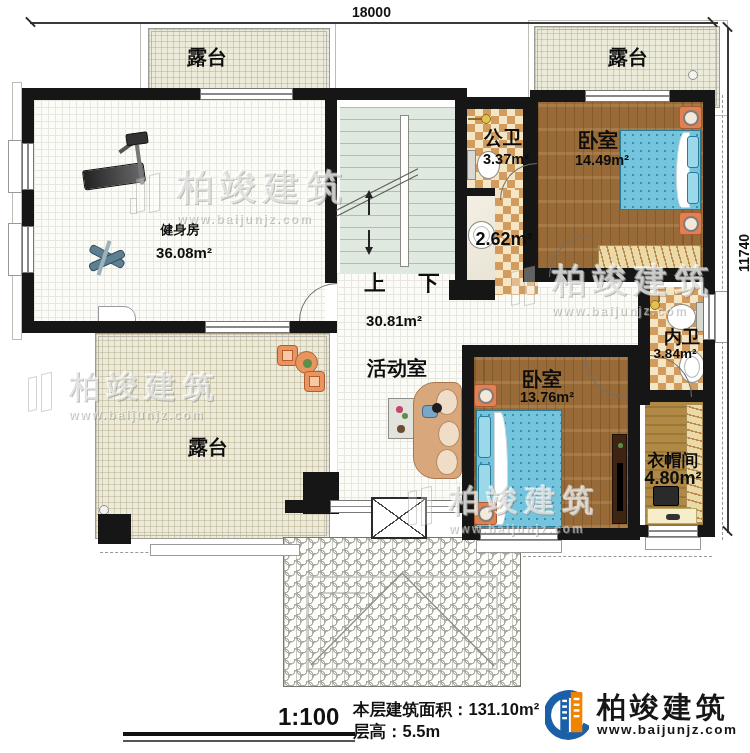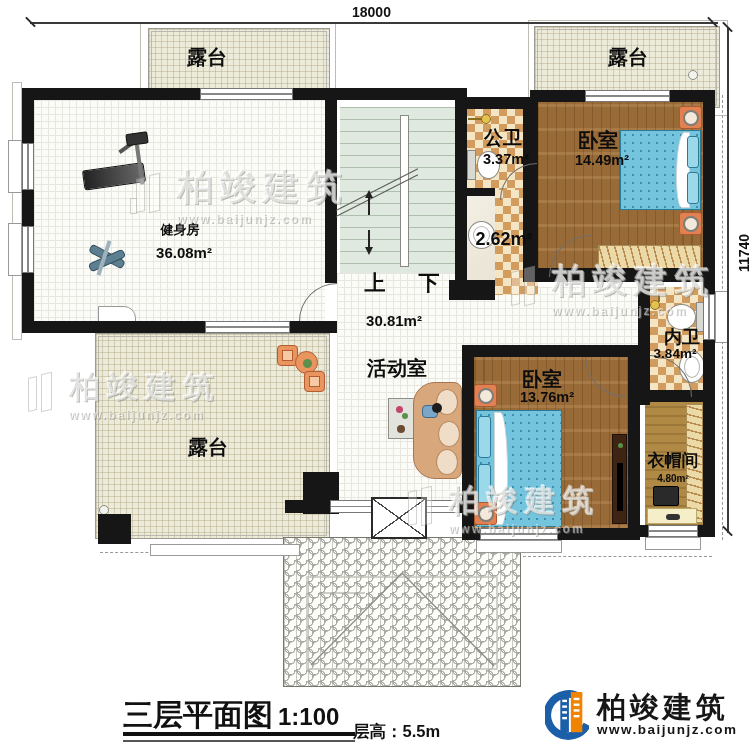--- a/index.html
+++ b/index.html
@@ -271,21 +271,21 @@
   <div class="lbl" style="left:602px;top:160px;font-size:14.5px;">14.49m²</div>
   <div class="lbl" style="left:675px;top:337px;font-size:18px;margin-left:7px;">内卫</div>
   <div class="lbl" style="left:675px;top:353px;font-size:13.5px;">3.84m²</div>
   <div class="lbl" style="left:375px;top:283px;font-size:21px;">上</div>
   <div class="lbl" style="left:429px;top:283px;font-size:21px;">下</div>
   <div class="lbl" style="left:394px;top:320px;font-size:15px;">30.81m²</div>
   <div class="lbl" style="left:397px;top:368px;font-size:20px;">活动室</div>
   <div class="lbl" style="left:542px;top:379px;font-size:20px;">卧室</div>
   <div class="lbl" style="left:547px;top:397px;font-size:14.5px;">13.76m²</div>
   <div class="lbl" style="left:673px;top:460px;font-size:17px;">衣帽间</div>
-  <div class="lbl" style="left:673px;top:478px;font-size:10px;">4.80m²</div>
+  <div class="lbl" style="left:673px;top:478px;font-size:18px;">4.80m²</div>
   <div class="lbl" style="left:208px;top:447px;font-size:20px;">露台</div>
 
   <div class="wm" style="left:130px;top:163px;">
     <div class="wm-icon">
       <i style="left:6px;top:6px;width:9px;height:34px;transform:skewY(-12deg);"></i>
       <i style="left:19px;top:2px;width:11px;height:38px;transform:skewY(-12deg);"></i>
       <i style="left:0px;top:26px;width:7px;height:16px;"></i>
     </div>
     <div>
       <div class="wm-name" style="font-size:36px;">柏竣建筑</div>
@@ -325,24 +325,24 @@
 
   <div class="abs dimline" style="left:30px;top:22px;width:688px;height:1.5px;"></div>
   <div class="tick" style="left:24px;top:21px;"></div>
   <div class="tick" style="left:706px;top:21px;"></div>
   <div class="dimtxt" style="left:352px;top:4px;">18000</div>
   <div class="abs dimline" style="left:727px;top:28px;width:1.5px;height:505px;"></div>
   <div class="tick" style="left:721px;top:26px;"></div>
   <div class="tick" style="left:721px;top:530px;"></div>
   <div class="dimtxt" style="left:736px;top:272px;transform:rotate(-90deg);transform-origin:left top;">11740</div>
 
-  <div class="title-cn" style="left:123px;top:695px;font-size:30px;">三层平面图</div>
   <div class="title-cn" style="left:278px;top:703px;font-size:24px;">1:100</div>
   <div class="abs" style="left:123px;top:732px;width:232px;height:3.5px;background:#111;"></div>
   <div class="abs" style="left:123px;top:740px;width:232px;height:1.5px;background:#555;"></div>
+  <div class="title-cn" style="left:353px;top:699px;font-size:16.5px;">本层建筑面积：131.10m²</div>
   <div class="title-cn" style="left:353px;top:721px;font-size:16.5px;">层高：5.5m</div>
 
   <div class="abs" style="left:545px;top:686px;display:flex;align-items:center;gap:8px;">
     <svg width="44" height="58" viewBox="0 0 46 60">
       <path d="M37 12 A 22 22 0 1 0 44 40" fill="none" stroke="#1b5fa8" stroke-width="8"></path>
       <rect x="16" y="10" width="9" height="38" fill="#1b5fa8"></rect>
       <rect x="27" y="6" width="12" height="42" fill="#f08300"></rect>
       <rect x="18" y="14" width="5" height="2.5" fill="#fff"></rect>
         <rect x="18" y="20" width="5" height="2.5" fill="#fff"></rect>
       <rect x="18" y="26" width="5" height="2.5" fill="#fff"></rect>

